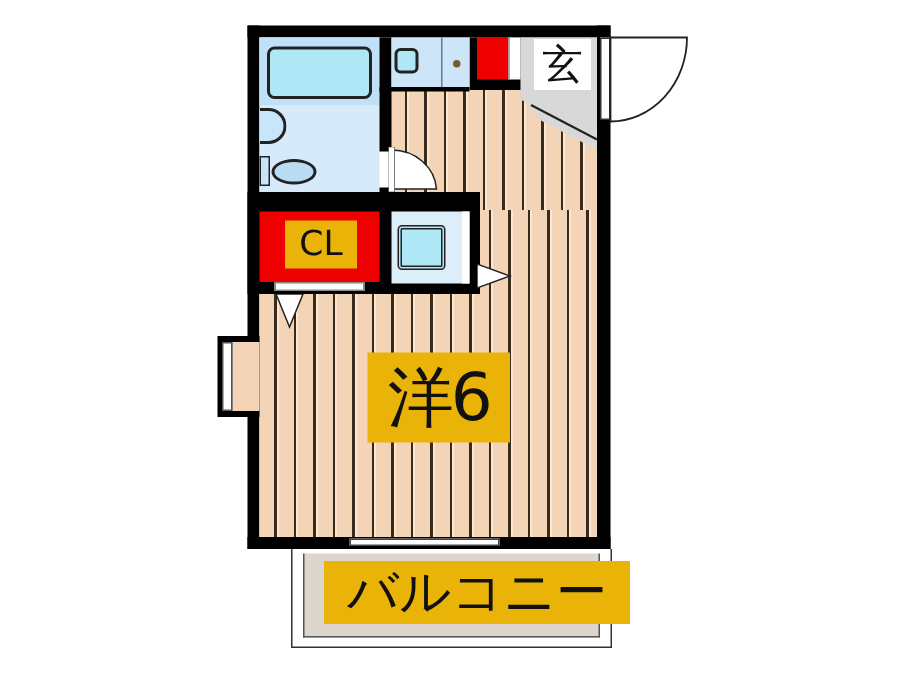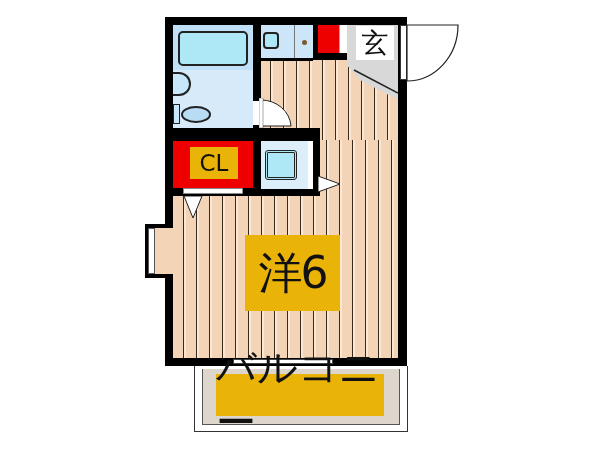--- a/index.html
+++ b/index.html
@@ -69,23 +69,23 @@
 <svg class="abs" style="left:183px;top:196px;" width="20" height="24">
   <polygon points="1,0 19,0 10,22" fill="#fff" stroke="#222" stroke-width="1"></polygon>
 </svg>
 
 <div class="abs" style="left:261px;top:141px;width:52px;height:48px;background:#DDEEFB;border-right:5px solid #fff;"></div>
 <div class="abs cyan" style="left:265px;top:150px;width:32px;height:30px;border-radius:3px;border:3px double #222;"></div>
 <svg class="abs" style="left:318px;top:175px;" width="24" height="18">
   <polygon points="0,1 0,17 22,9" fill="#fff" stroke="#222" stroke-width="1"></polygon>
 </svg>
 
-<div class="abs label-box" style="left:245px;top:235px;width:95px;height:76px;font-size:44px;letter-spacing:-2px;">洋6</div>
+<div class="abs label-box" style="left:245px;top:235px;width:95px;height:60px;font-size:44px;letter-spacing:-2px;">洋6</div>
 
 <div class="abs wall" style="left:145px;top:224px;width:28px;height:54px;"></div>
 <div class="abs floor" style="left:155px;top:228px;width:18px;height:46px;background:#F3D4B6;background-image:none;"></div>
 <div class="abs" style="left:148px;top:228px;width:7px;height:46px;background:#fff;border:1px solid #555;"></div>
 
 <div class="abs" style="left:233px;top:359px;width:100px;height:5px;background:#fff;border:1px solid #444;"></div>
 
 <div class="abs" style="left:194px;top:366px;width:214px;height:66px;background:#fff;border:1px solid #333;border-top:none;"></div>
 <div class="abs" style="left:202px;top:369px;width:198px;height:56px;background:#DCD6CC;border:1px solid #555;border-top:none;"></div>
-<div class="abs label-box" style="left:216px;top:374px;width:168px;height:42px;font-size:40px;">バルコニー</div>
+<div class="abs label-box" style="left:216px;top:374px;width:204px;height:42px;font-size:34px;">バルコニー</div>
 
 </body></html>

